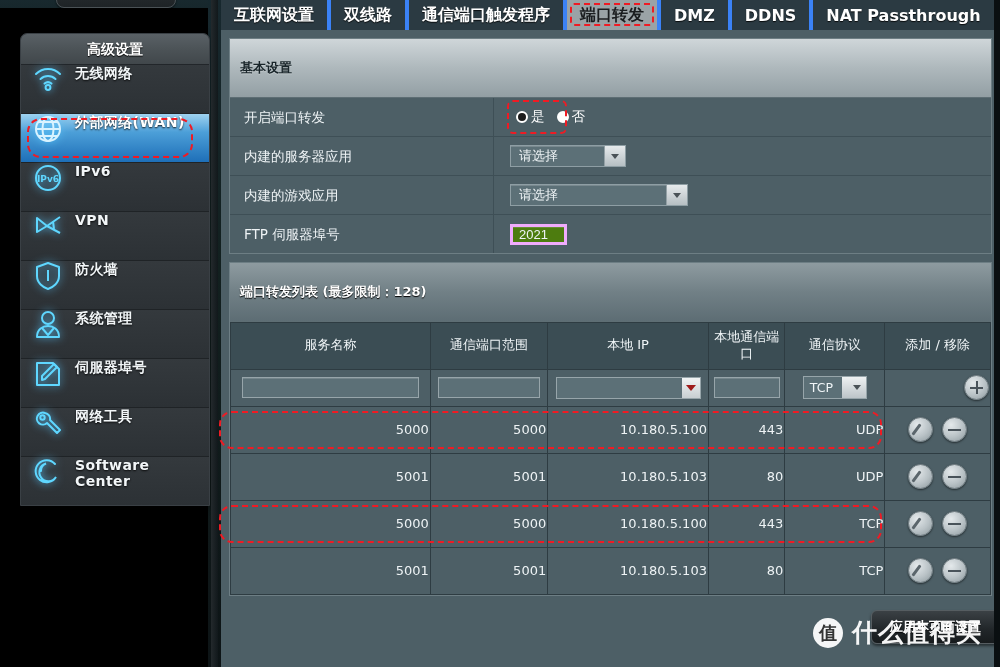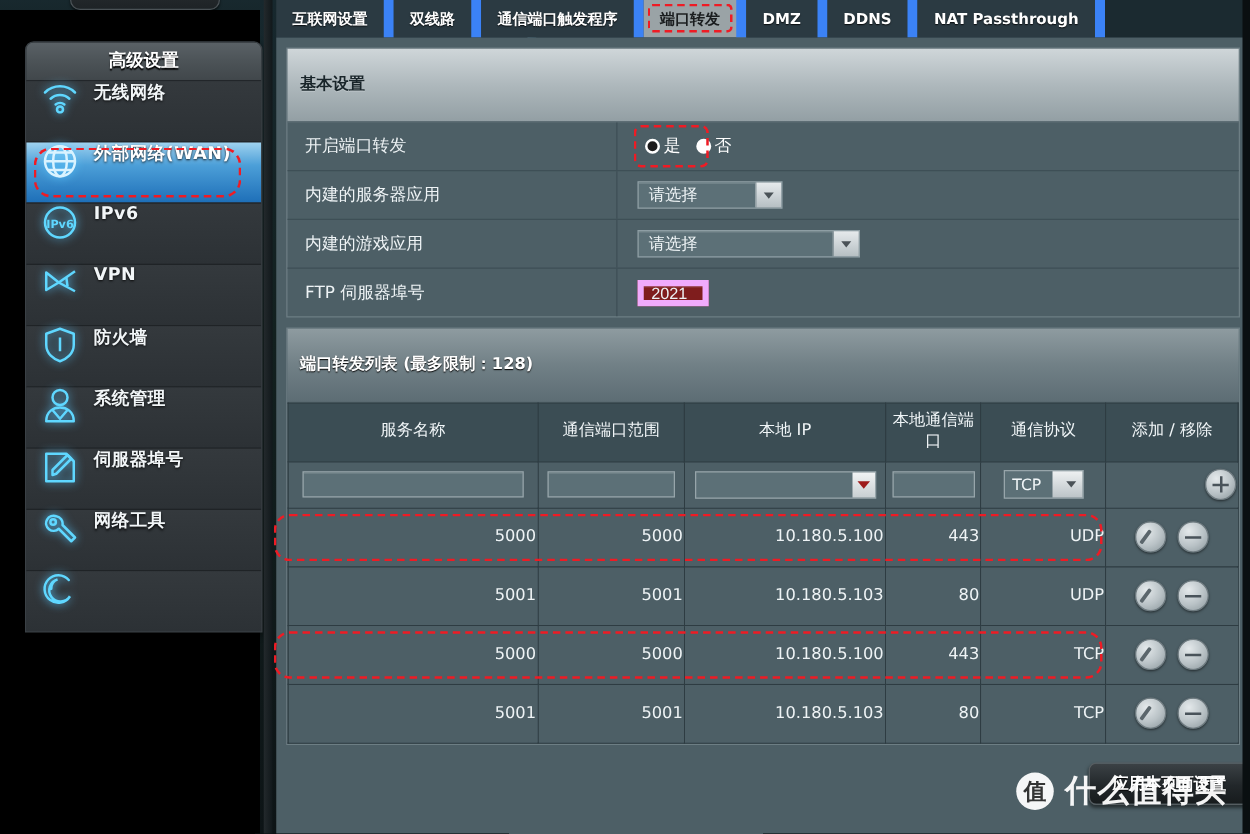--- a/index.html
+++ b/index.html
@@ -46,22 +46,22 @@
       background:linear-gradient(90deg,#23292c,#11181b);}
   .sb-thumb{position:absolute;left:211px;top:0;width:7px;height:46px;
       background:linear-gradient(90deg,#7fb6cf,#3b6d86);}
 
   
   .main{position:absolute;left:221px;top:0;width:779px;height:667px;}
 
   .tabbar{position:absolute;left:0;top:0;height:30px;width:779px;
       background:#1b2a30;display:flex;align-items:stretch;}
   .tab{position:relative;display:flex;align-items:center;justify-content:center;
-      padding:0 13px;font-size:12px;color:#ffffff;font-weight:bold;
-      background:#2b3a42;border-right:8px solid #3b82f6;cursor:pointer;
+      padding:0 13px;font-size:16px;color:#ffffff;font-weight:bold;
+      background:#2b3a42;border-right:4px solid #3b82f6;cursor:pointer;
       text-shadow:0 1px 1px rgba(0,0,0,.8);}
   .tab.active{background:#9aa3a6;color:#111;text-shadow:none;}
   .tab.active .tlab{color:#1a1d1f;font-weight:bold;}
   .dash-tab{position:absolute;left:3px;top:3px;right:3px;bottom:4px;
       border:2px dashed #ef1b24;border-radius:4px;}
 
   .content{position:absolute;left:0;top:30px;width:779px;height:637px;
       background:#4d5f66;}
 
   .panel{margin:8px 8px 0 8px;border:1px solid #6d7e84;background:#4d5f66;}
@@ -90,21 +90,21 @@
       box-shadow:inset 0 1px 0 rgba(255,255,255,.18);}
   .sel .selv{padding:0 8px;font-size:13px;color:#eff4f6;white-space:nowrap;}
   .sel .arrow{position:absolute;right:0;top:0;bottom:0;width:20px;
       background:linear-gradient(180deg,#e6eaec,#b6bfc3);
       border-left:1px solid #93a0a5;display:flex;align-items:center;justify-content:center;}
   .sel .arrow i{display:block;width:0;height:0;border-left:4px solid transparent;
       border-right:4px solid transparent;border-top:5px solid #4a5257;}
   .sel.w-a{width:116px;}
   .sel.w-b{width:178px;}
 
-  .txt{height:21px;background:#7f1d1d;border:5px solid #f0abfc;box-sizing:border-box;
+  .txt{height:21px;background:#4d7c0f;border:3px solid #f0abfc;box-sizing:border-box;
       color:#eef3f5;font-size:13px;padding:0 6px;line-height:19px;
       box-shadow:inset 0 1px 0 rgba(255,255,255,.15);}
   .txt.ftp{width:57px;}
 
   
   table.pf{width:100%;border-collapse:collapse;}
   table.pf th{background:#3b4d54;color:#f0f5f7;font-size:13px;font-weight:normal;
       border:1px solid #2e3c42;padding:6px 2px;line-height:1.3;}
   table.pf td{background:#4d5f66;border:1px solid #2e3c42;text-align:right;
       color:#eef3f5;font-size:13px;height:44px;position:relative;}
@@ -271,20 +271,21 @@
         </span>
         <span class="sb-lab">网络工具</span>
       </div>
 
       <div class="sb-item">
         <span class="sb-ico">
           <svg width="30" height="30" viewBox="0 0 30 30">
               <path d="M22 7 A11 11 0 1 0 23 20 A9 9 0 1 1 13 6.5 A8 8 0 0 0 8 14" fill="none" stroke="#5fd7ff" stroke-width="2" stroke-linecap="round"></path>
             </svg>
         </span>
+        <span class="sb-lab">Software Center</span>
       </div>
     </div>
 
     <div class="sb-scroll">
       <div class="sb-thumb"></div>
     </div>
   </div>
 
   <div class="main">
 

